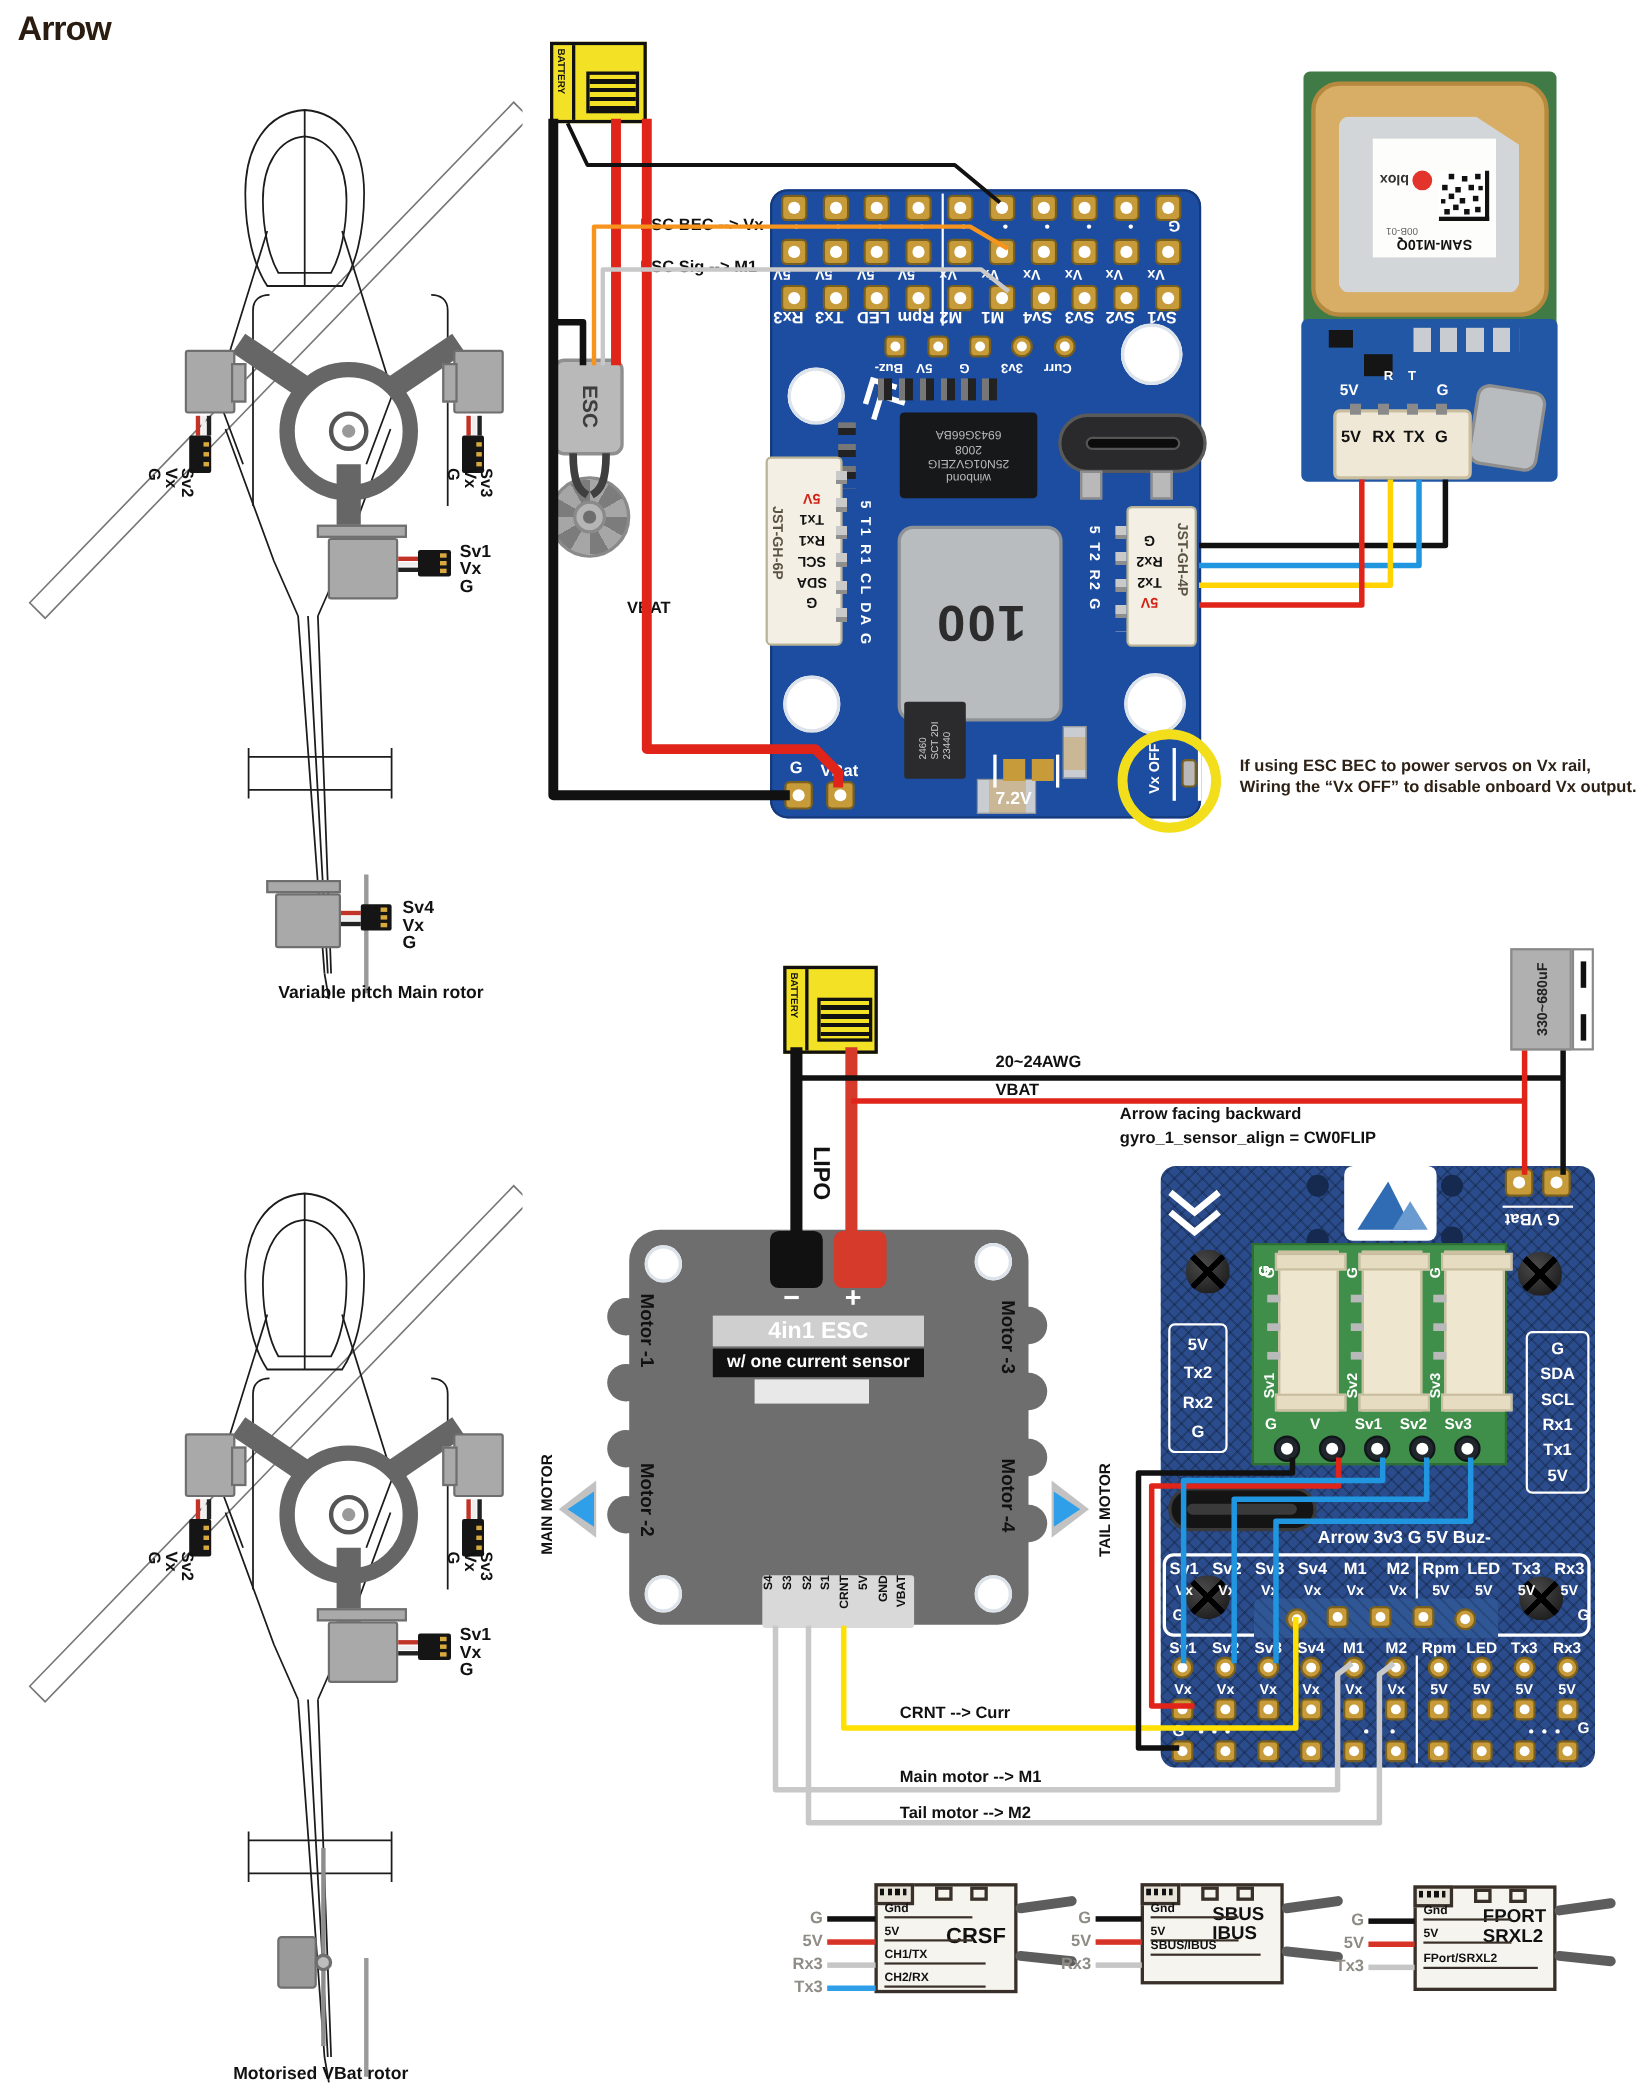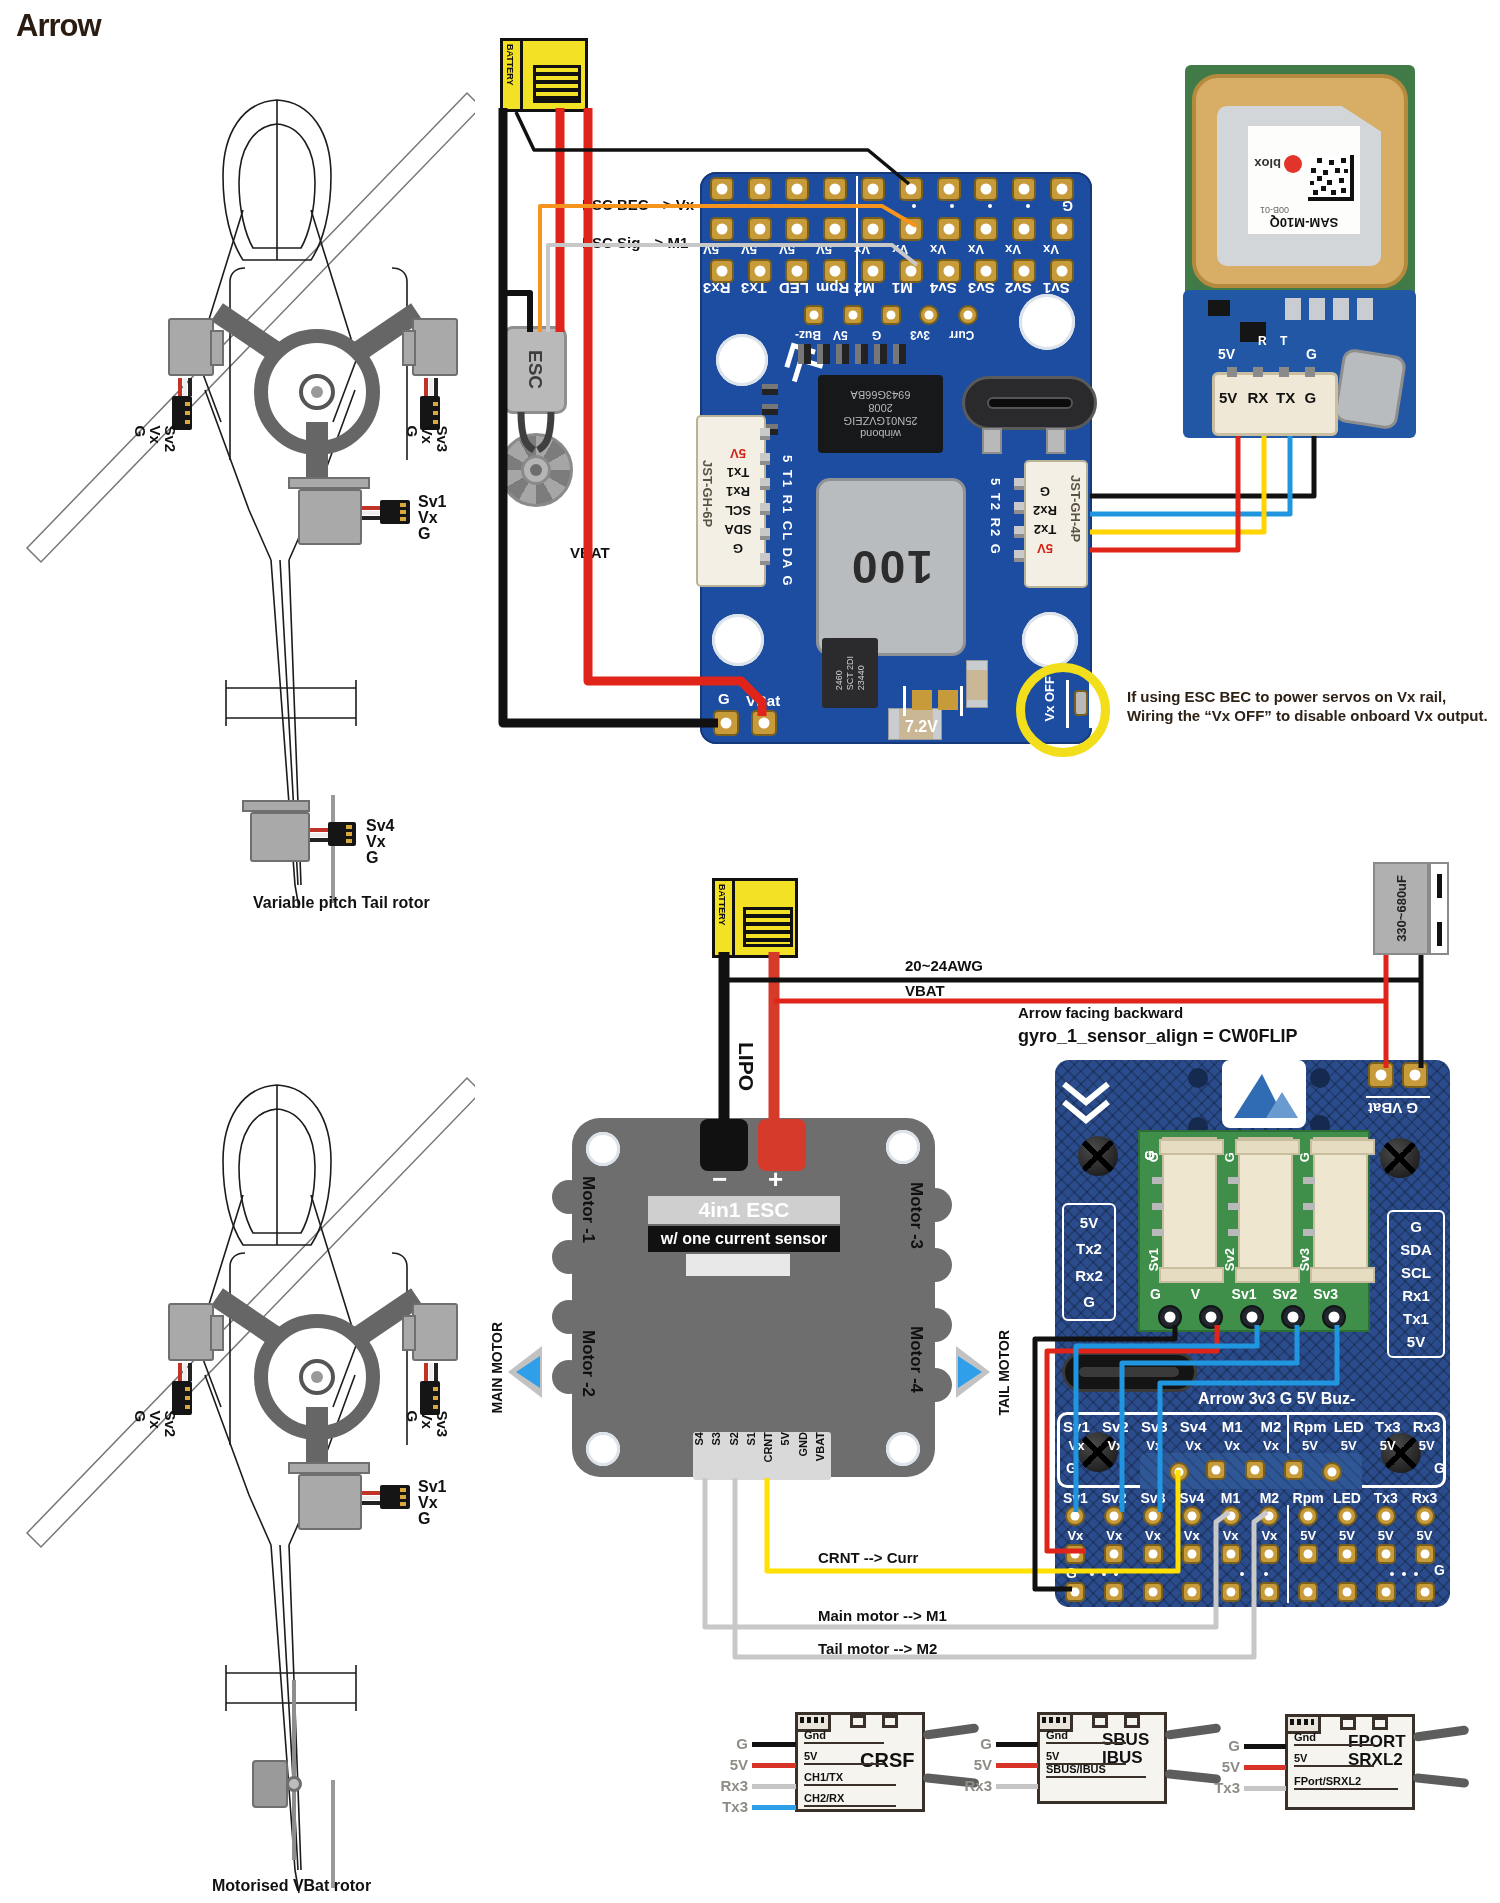--- a/index.html
+++ b/index.html
@@ -124,21 +124,21 @@
       <i style="right:4px;top:3px;width:6px;height:4px"></i>
       <i style="right:4px;top:10px;width:6px;height:4px"></i>
       <i style="right:4px;top:17px;width:6px;height:4px"></i>
     </div>
 <div class="a cellspan" style="left:366px;top:818px;font-weight:bold;font-size:16px;line-height:16px">
       <span style="display:block">Sv4</span>
       <span style="display:block">Vx</span>
       <span style="display:block">G</span>
     </div>
 
-<div class="lab" style="left:253px;top:894px;font-size:16px">Variable pitch Tail rotor</div>
+<div class="lab" style="left:253px;top:894px;font-size:16px">Variable pitch Main rotor</div>
 
 <div class="a" style="left:500px;top:38px;width:88px;height:74px;background:#f2e125;border:3px solid #111">
   <div class="a" style="left:17px;top:0;width:3px;height:68px;background:#111"></div>
   <div class="a vr" style="left:2px;top:3px;font-size:9px;font-weight:bold;letter-spacing:0">BATTERY</div>
   <div class="a" style="left:30px;top:24px;width:48px;height:38px;border:3px solid #111;background:repeating-linear-gradient(#f2e125 0 4px,#111 4px 8px)"></div>
 </div>
 
 <div class="a" style="left:503px;top:326px;width:64px;height:88px;background:#b9b9b9;border:3px solid #8f8f8f;border-radius:10px;display:flex;align-items:center;justify-content:center">
   <span class="vr" style="font-size:19px;font-weight:bold;color:#3d3d3d">ESC</span>
 </div>
@@ -506,21 +506,21 @@
 
 <div class="a" style="left:712px;top:878px;width:86px;height:80px;background:#f2e125;border:3px solid #111">
   <div class="a" style="left:17px;top:0;width:3px;height:74px;background:#111"></div>
   <div class="a vr" style="left:2px;top:3px;font-size:9px;font-weight:bold">BATTERY</div>
   <div class="a" style="left:28px;top:26px;width:50px;height:40px;border:3px solid #111;background:repeating-linear-gradient(#f2e125 0 4px,#111 4px 8px)"></div>
 </div>
 <div class="a vr" style="left:734px;top:1042px;font-size:21px;font-weight:bold">LIPO</div>
 <div class="lab" style="left:905px;top:957px;font-size:15px">20~24AWG</div>
 <div class="lab" style="left:905px;top:982px;font-size:15px">VBAT</div>
 <div class="lab" style="left:1018px;top:1004px;font-size:15px">Arrow facing backward</div>
-<div class="lab" style="left:1018px;top:1026px;font-size:18px">gyro_1_sensor_align = CW0FLIP</div>
+<div class="lab" style="left:1018px;top:1026px;font-size:15px">gyro_1_sensor_align = CW0FLIP</div>
 
 <div class="a" style="left:1373px;top:862px;width:56px;height:93px;background:#b0b0b0;border:2px solid #8a8a8a;display:flex;align-items:center;justify-content:center">
   <span class="vl" style="font-size:13px;font-weight:bold;color:#222">330~680uF</span>
 </div>
 <div class="a" style="left:1429px;top:862px;width:20px;height:93px;background:#fff;border:2px solid #8a8a8a">
   <div class="a" style="left:6px;top:10px;width:5px;height:24px;background:#111"></div>
   <div class="a" style="left:6px;top:58px;width:5px;height:24px;background:#111"></div>
 </div>
 
 <div class="a" style="left:572px;top:1118px;width:363px;height:359px;background:#6e6e6e;border-radius:28px"></div>

